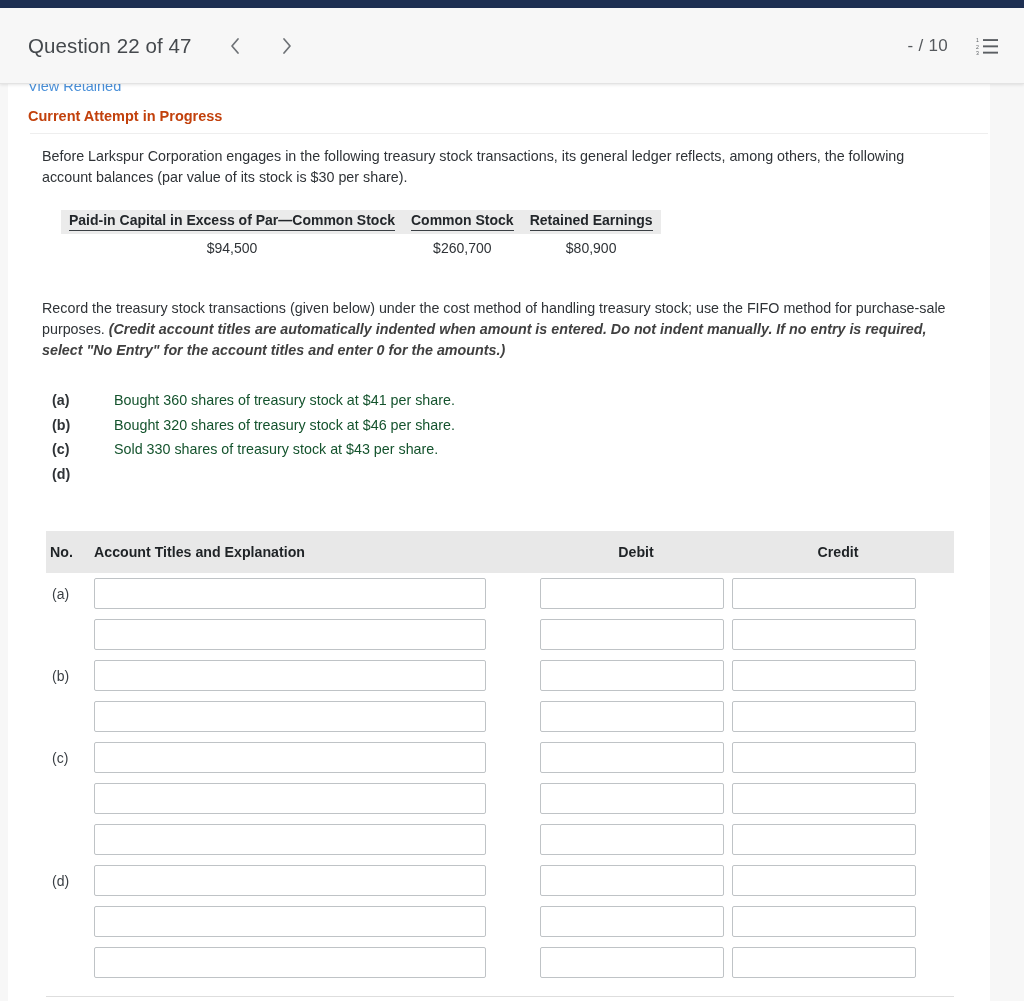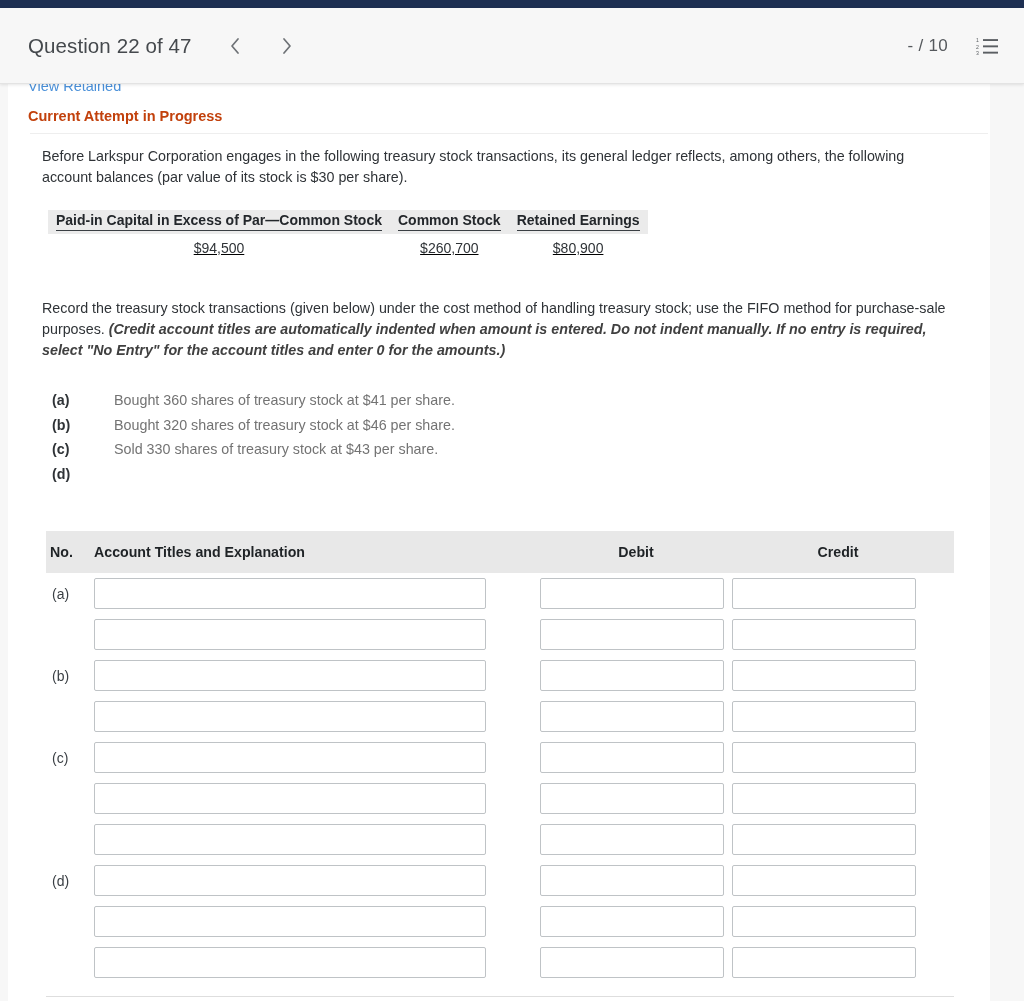--- a/index.html
+++ b/index.html
@@ -98,24 +98,23 @@
   .para-intro { top: 146px; left: 42px; width: 905px; }
   .para-record { top: 298px; left: 42px; width: 912px; }
   .redital {
     color: #404040;
     font-style: italic;
     font-weight: bold;
   }
 
   
   .baltable {
-    position: absolute; top: 210px; left: 48px;
+    position: absolute; top: 210px; left: 61px;
     border-collapse: collapse;
     font-size: 14px;
-    text-decoration: underline;
   }
   .baltable th {
     background: #ebebeb;
     color: #23272b;
     font-weight: bold;
     font-size: 14px;
     padding: 2px 8px 3px 8px;
     white-space: nowrap;
     text-align: center;
   }
@@ -134,21 +133,21 @@
 
   
   .txlist { position: absolute; top: 392px; left: 52px; }
   .txrow { display: flex; height: 24.5px; align-items: flex-start; }
   .txlet {
     width: 62px;
     font-size: 14.3px;
     font-weight: bold;
     color: #2f3337;
   }
-  .txtext { font-size: 14.3px; color: #737373; white-space: nowrap; }
+  .txtext { font-size: 14.3px; color: #14532d; white-space: nowrap; }
 
   
   .jtable {
     position: absolute; top: 531px; left: 46px;
     width: 908px;
   }
   .jhead {
     display: flex;
     background: #e8e8e8;
     height: 42px;

